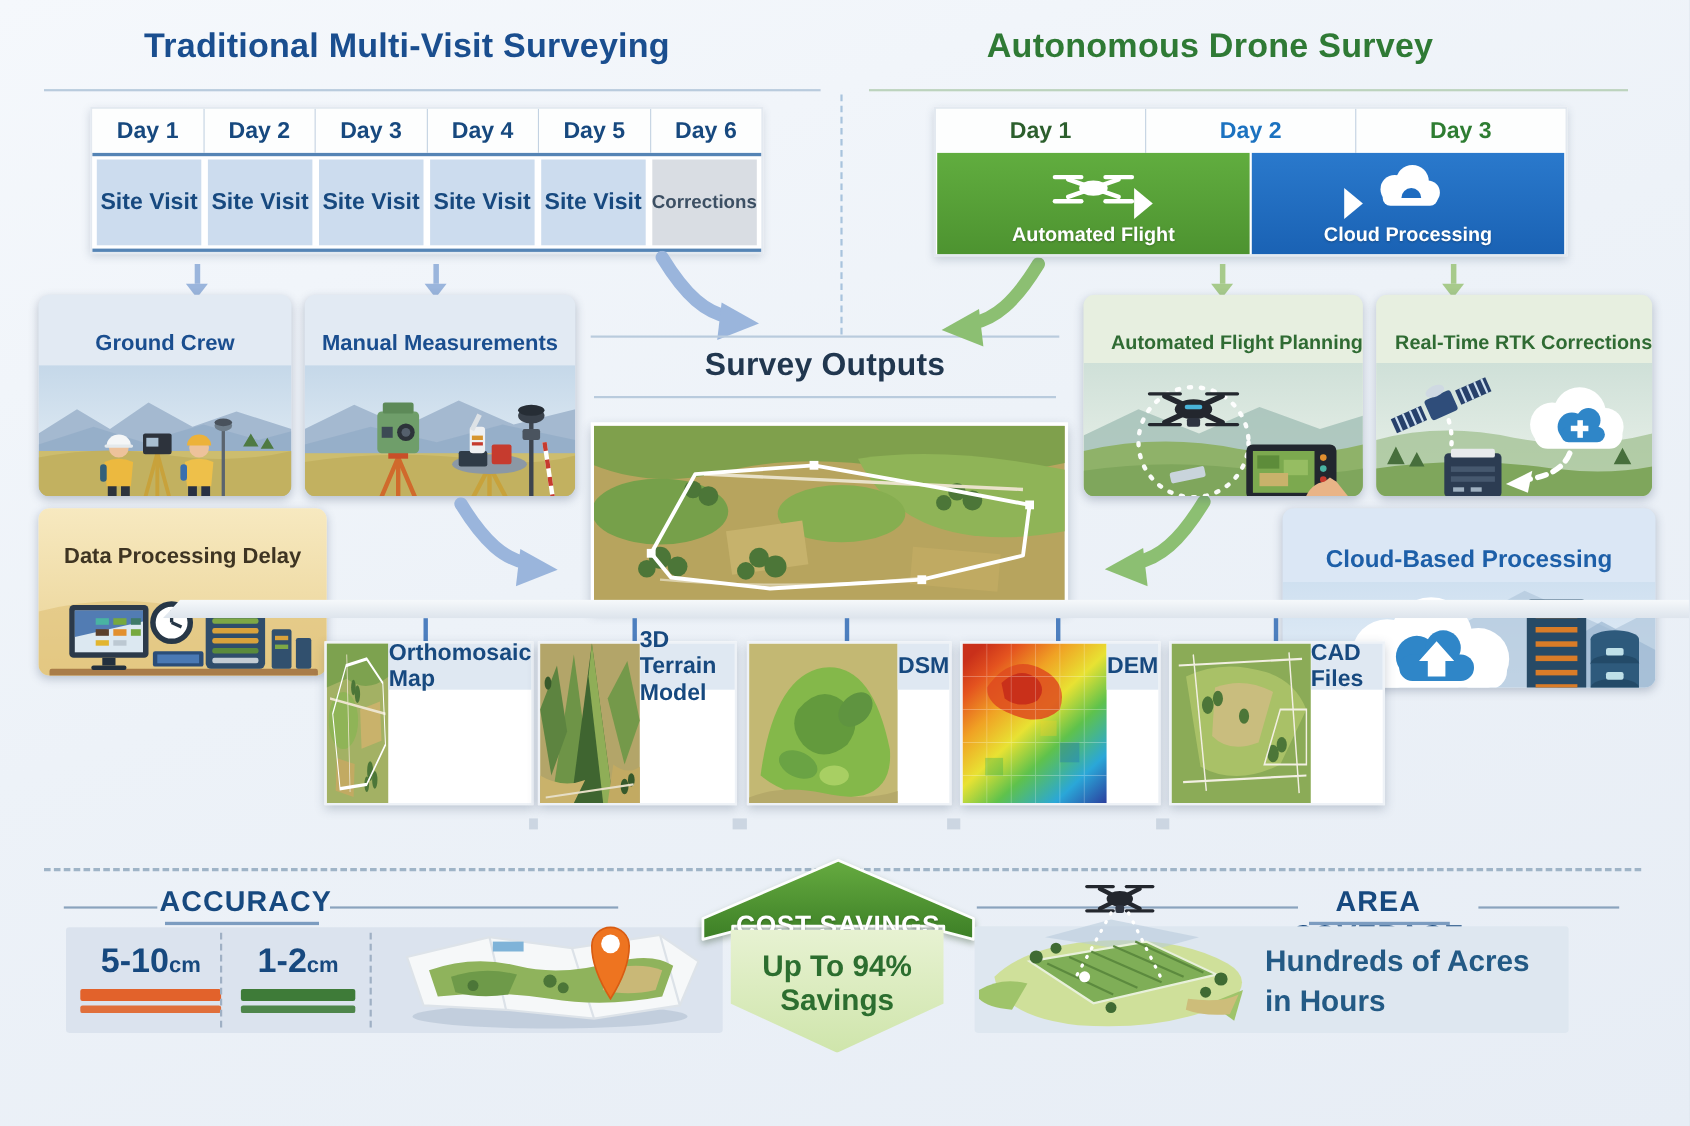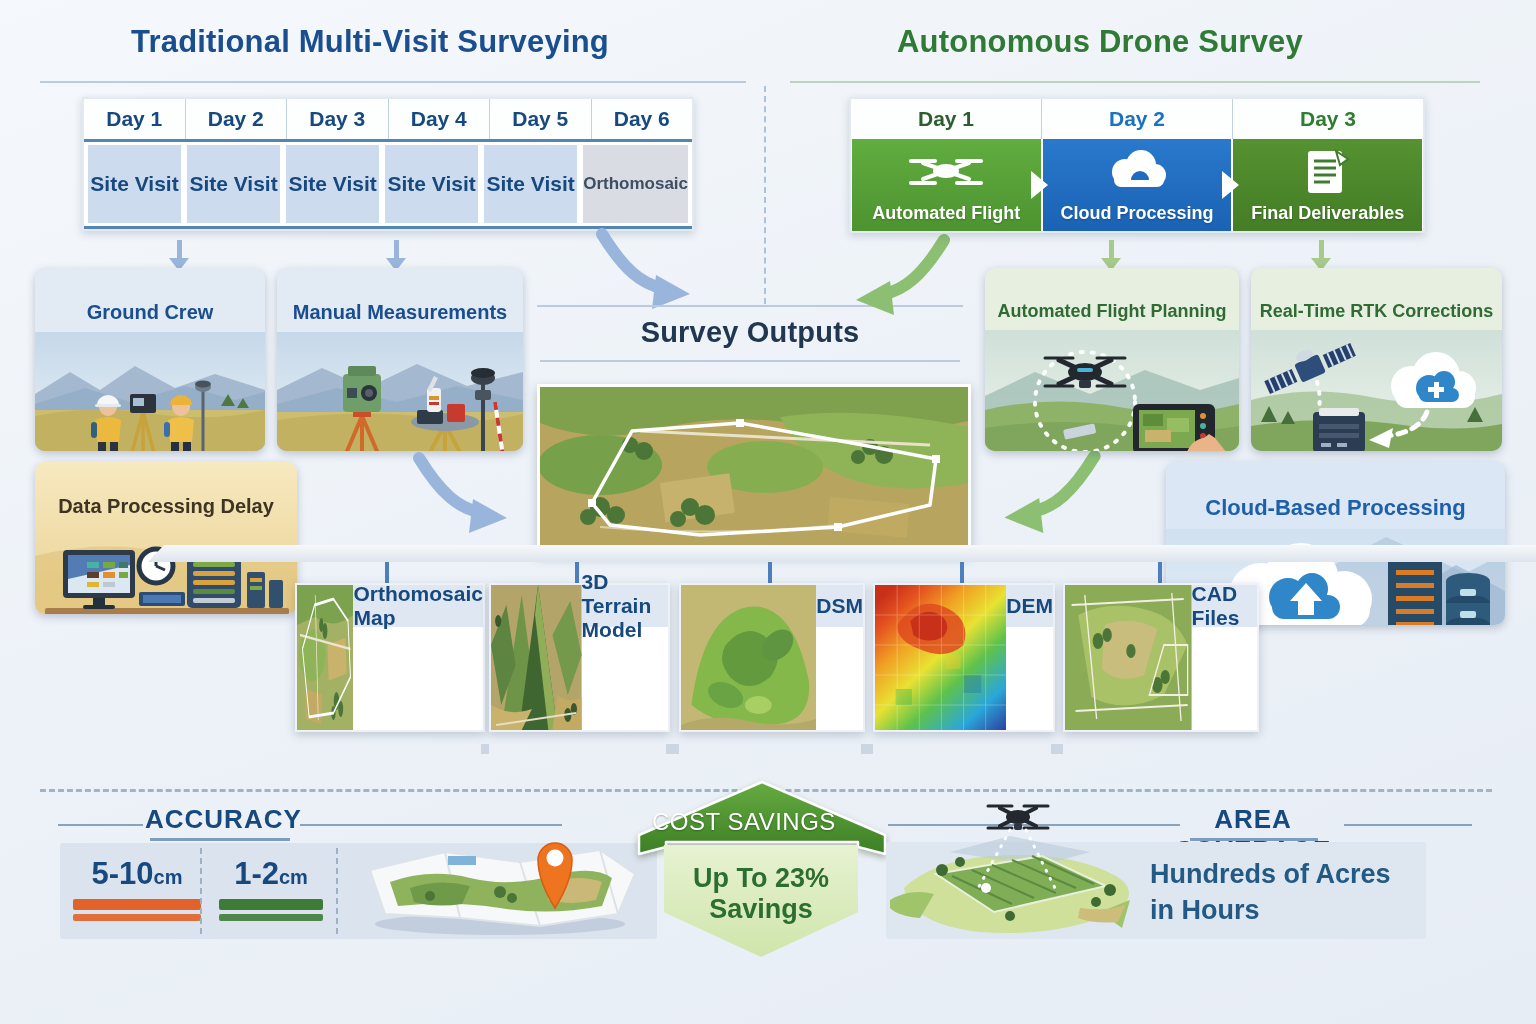--- a/index.html
+++ b/index.html
@@ -39,21 +39,21 @@
   .sarrow.green .stem{background:#a7ca8b;} .sarrow.green .head{border-top:13px solid #a7ca8b;}
 
   
   .art-card{position:absolute;border-radius:10px;box-shadow:0 3px 9px rgba(50,70,100,.28);overflow:hidden;display:flex;flex-direction:column;}
   .art-title{font-weight:bold;text-align:center;padding-top:7px;font-size:20px;margin-top:26px;}
   .art-hr{height:2px;margin:4px auto 4px;width:84%;}
   .art-body{flex:1;}
   .art-body svg{display:block;width:100%;height:100%;}
   .bgblue{background:#e2eaf3;} .bgblue .art-title{color:#1a4e8f;} .bgblue .art-hr{background:#8ca7c4;}
   .bgtan{background:linear-gradient(180deg,#f7e9c0,#e9d192);} .bgtan .art-title{color:#3e3422;} .bgtan .art-hr{background:#a3895c;}
-  .bggreen{background:#e7efe0;} .bggreen .art-title{color:#2f6b33;font-size:18px;} .bggreen .art-hr{background:#7fa37b;}
+  .bggreen{background:#e7efe0;align-items:flex-end;} .bggreen .art-title{color:#2f6b33;font-size:18px;} .bggreen .art-hr{background:#7fa37b;}
   .bgcloud{background:#dbe7f5;} .bgcloud .art-title{color:#1d5fa8;font-size:22px;} .bgcloud .art-hr{background:#7ca0c8;}
 
   
   .aerial{position:absolute;border:3px solid #fff;box-shadow:0 4px 10px rgba(50,70,100,.3);}
   .aerial svg{display:block;}
 
   
   .band{position:absolute;left:148px;top:545px;width:1388px;height:17px;
     background:linear-gradient(180deg,#f6f9fb,#dde4ec);box-shadow:0 3px 5px rgba(40,60,90,.12);
     clip-path:polygon(16px 0,100% 0,100% 100%,0 100%);}
@@ -68,21 +68,21 @@
   .b-title{position:absolute;text-align:center;font-weight:bold;font-size:26px;color:#17497f;letter-spacing:1px;}
   .b-line{position:absolute;height:2px;background:#8aa3bd;}
   .b-under{position:absolute;height:3px;background:#7c9cc0;}
   .b-panel{position:absolute;background:#dbe3ee;border-radius:3px;}
   .acc-group{position:absolute;display:flex;flex-direction:column;align-items:center;}
   .acc-val{font-weight:bold;color:#17497f;font-size:31px;line-height:1;}
   .acc-val .unit{font-size:20px;}
   .bar1{height:11px;border-radius:2px;margin-top:10px;}
   .bar2{height:7px;border-radius:2px;margin-top:4px;opacity:.9;}
   .vd{position:absolute;border-left:2px dashed #9fb0c4;}
-  .cost-text{position:absolute;color:#fff;font-weight:normal;font-size:24px;letter-spacing:.5px;text-shadow:0 1px 2px rgba(0,0,0,.3);}
+  .cost-text{position:absolute;text-align:center;color:#fff;font-weight:bold;font-size:24px;letter-spacing:.5px;text-shadow:0 1px 2px rgba(0,0,0,.3);margin-top:20px;}
   .cost-panel{position:absolute;background:linear-gradient(180deg,#e7f2d2,#cfe5ab);
     clip-path:polygon(0 0,100% 0,100% 60%,50% 100%,0 60%);box-shadow:0 3px 6px rgba(40,80,30,.25);}
   .cost-panel .l{width:100%;text-align:center;font-weight:bold;font-size:27px;color:#2c6e2f;}
   .area-text{position:absolute;text-align:left;font-weight:bold;font-size:27px;color:#235a85;line-height:1.35;}
 </style>
 </head>
 <body>
 
 <div class="canvas">
 
@@ -99,21 +99,21 @@
       <div class="tl-day">Day 4</div>
       <div class="tl-day">Day 5</div>
       <div class="tl-day">Day 6</div>
     </div>
     <div class="tl-body">
       <div class="tl-cell visit">Site Visit</div>
       <div class="tl-cell visit">Site Visit</div>
       <div class="tl-cell visit">Site Visit</div>
       <div class="tl-cell visit">Site Visit</div>
       <div class="tl-cell visit">Site Visit</div>
-      <div class="tl-cell proc">Orthomosaic</div>
+      <div class="tl-cell proc">Corrections</div>
     </div>
   </div>
 
   <div class="sarrow blue" style="left:168px;top:240px">
       <div class="stem"></div>
       <div class="head"></div>
     </div>
   <div class="sarrow blue" style="left:385px;top:240px">
       <div class="stem"></div>
       <div class="head"></div>
@@ -345,35 +345,20 @@
               <circle cx="28" cy="24" r="13"></circle>
                 <circle cx="44" cy="17" r="15"></circle>
                 <circle cx="58" cy="27" r="11"></circle>
               <rect x="17" y="24" width="50" height="15" rx="7"></rect>
             </g>
             <path d="M34,32 a9,9 0 0 1 18,0 z" fill="#1e6cc0"></path>
           </svg>
         </div>
         <span>Cloud Processing</span>
       </div>
-      <div class="tl2-cell c-deliv">
-        <div class="ico">
-          <svg width="52" height="48" viewBox="0 0 52 48">
-            <rect x="6" y="4" width="34" height="42" rx="3" fill="#fff"></rect>
-            <g stroke="#3f7d2e" stroke-width="3">
-                <line x1="12" y1="14" x2="34" y2="14"></line>
-                <line x1="12" y1="21" x2="34" y2="21"></line>
-                <line x1="12" y1="28" x2="34" y2="28"></line>
-                <line x1="12" y1="35" x2="28" y2="35"></line>
-              </g>
-            <path d="M34,4 l12,8 -8,6 z" fill="#fff" stroke="#3f7d2e" stroke-width="2"></path>
-          </svg>
-        </div>
-        <span>Final Deliverables</span>
-      </div>
       <div class="chev" style="left:180px"></div>
       <div class="chev" style="left:371px"></div>
     </div>
   </div>
 
   <div class="sarrow green" style="left:1100px;top:240px">
       <div class="stem"></div>
       <div class="head"></div>
     </div>
   <div class="sarrow green" style="left:1310px;top:240px">
@@ -703,21 +688,21 @@
     <defs>
         <linearGradient id="cb" x1="0" y1="0" x2="0" y2="1">
           <stop offset="0" stop-color="#66ab40"></stop>
           <stop offset="1" stop-color="#3c7f26"></stop>
         </linearGradient>
       </defs>
     <path d="M125,2 L248,55 L248,74 L221,67 L221,62 L29,62 L29,67 L2,74 L2,55 Z" fill="url(#cb)" stroke="#fdfefd" stroke-width="2.5" stroke-linejoin="round"></path>
   </svg>
   <div class="cost-text" style="left:652px;top:808px;width:220px">COST SAVINGS</div>
   <div class="cost-panel" style="left:664px;top:845px;width:194px;height:112px;padding-top:0">
-    <div class="l" style="margin-top:18px">Up To 23%</div>
+    <div class="l" style="margin-top:18px">Up To 94%</div>
     <div class="l">Savings</div>
   </div>
 
   <div class="b-line" style="left:888px;top:824px;width:292px"></div>
   <div class="b-title" style="left:1168px;top:804px;width:170px">AREA COVERAGE</div>
   <div class="b-line" style="left:1344px;top:824px;width:128px"></div>
   <div class="b-under" style="left:1190px;top:838px;width:128px"></div>
   <div class="b-panel" style="left:886px;top:842px;width:540px;height:97px;background:#dee7f0"></div>
   <svg class="abs" style="left:890px;top:792px" width="258" height="155" viewBox="0 0 258 155">
     <path d="M14,96 Q40,70 100,64 Q180,58 226,84 Q250,98 230,118 Q170,146 90,140 Q20,132 14,96 Z" fill="#cfe09a"></path>

